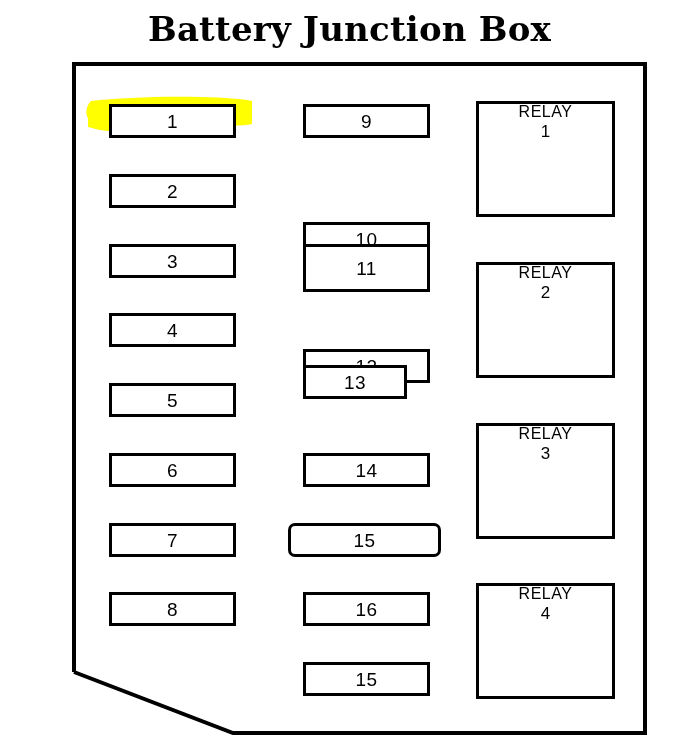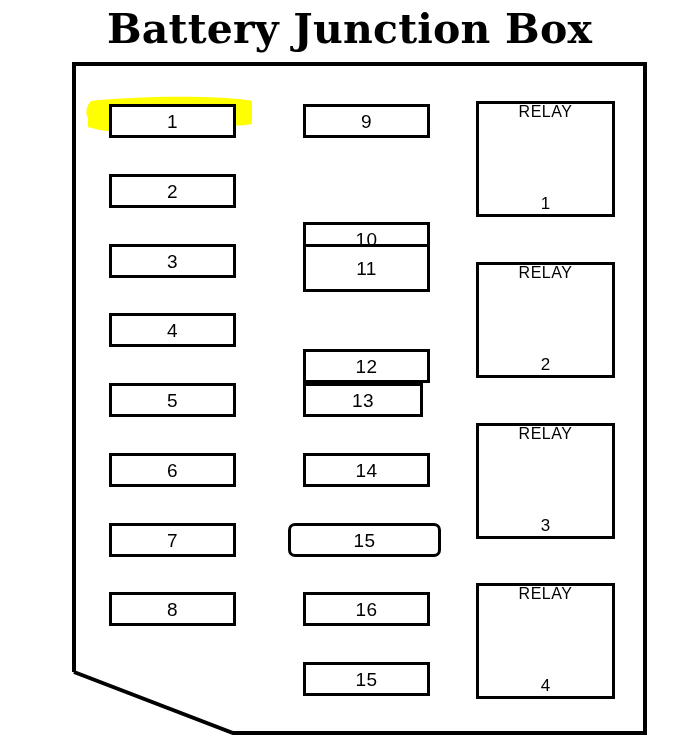--- a/index.html
+++ b/index.html
@@ -26,21 +26,21 @@
 
   
   #diagram-title {
     position: absolute;
     left: 0;
     top: 11px;
     width: 699px;
     text-align: center;
     font-family: "DejaVu Serif", "Liberation Serif", serif;
     font-weight: bold;
-    font-size: 41px;
+    font-size: 34px;
     letter-spacing: 0.2px;
     color: #000000;
     line-height: 36px;
     white-space: nowrap;
   }
 
   
   #box-outline {
     position: absolute;
     left: 0;
@@ -81,21 +81,21 @@
 
   
   .relay-slot {
     position: absolute;
     box-sizing: border-box;
     border: 3px solid #000000;
     background: #ffffff;
     display: flex;
     flex-direction: column;
     align-items: center;
-    justify-content: space-between;
+    justify-content: flex-start;
   }
   .relay-name {
     font-family: "Liberation Sans", sans-serif;
     font-size: 16px;
     font-weight: 500;
     letter-spacing: 0.5px;
     color: #000000;
     line-height: 1.05;
   }
   .relay-number {
@@ -161,21 +161,21 @@
   </div>
   <div class="fuse-slot" style="left:303px; top:174px; width:127px; height:34px;margin-top:48px;">
     <span class="fuse-label">10</span>
   </div>
   <div class="fuse-slot" style="left:303px; top:244px; width:127px; height:48px;">
     <span class="fuse-label">11</span>
   </div>
   <div class="fuse-slot" style="left:303px; top:313px; width:127px; height:34px;margin-top:36px;">
     <span class="fuse-label">12</span>
   </div>
-  <div class="fuse-slot" style="left:303px; top:383px; width:120px; height:34px;">
+  <div class="fuse-slot" style="left:303px; top:365px; width:104px; height:34px;">
     <span class="fuse-label">13</span>
   </div>
   <div class="fuse-slot" style="left:303px; top:453px; width:127px; height:34px;">
     <span class="fuse-label">14</span>
   </div>
   <div class="fuse-slot" style="left:288px; top:523px; width:153px; height:34px;border-radius:7px;">
     <span class="fuse-label">15</span>
   </div>
   <div class="fuse-slot" style="left:303px; top:592px; width:127px; height:34px;text-align:right;">
     <span class="fuse-label">16</span>

